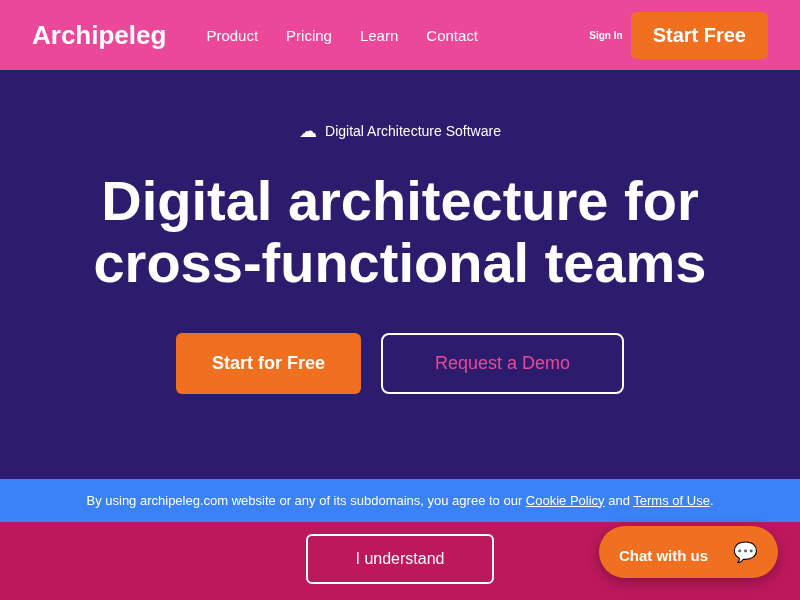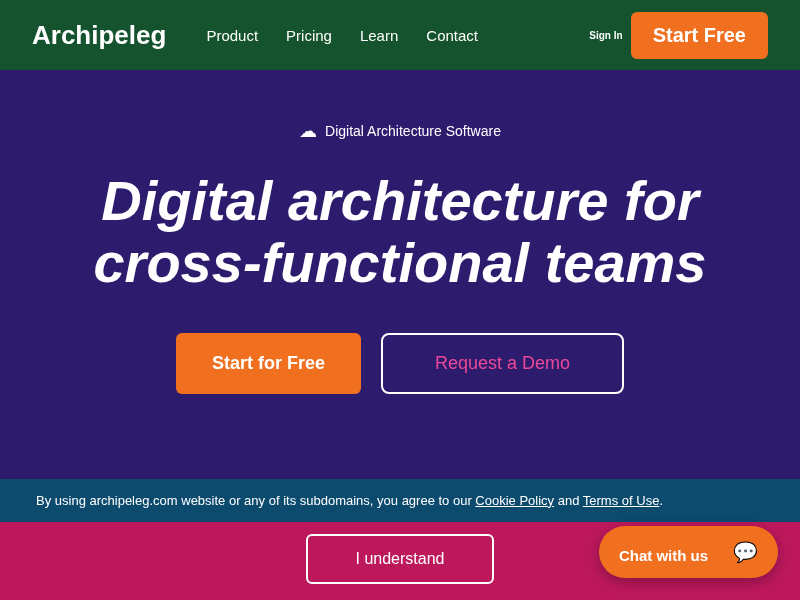--- a/index.html
+++ b/index.html
@@ -1,20 +1,20 @@
 <!DOCTYPE html>
 <html><head>
   <meta charset="utf-8">
   <style>
     * { margin: 0; padding: 0; box-sizing: border-box; }
     body { width: 800px; height: 600px; overflow: hidden; font-family: -apple-system, BlinkMacSystemFont, 'Segoe UI', Arial, sans-serif; }
 
     
     .navbar {
-      background-color: #14532d;
+      background-color: #ec4899;
       display: flex;
       align-items: center;
       padding: 8px 32px;
       height: 70px;
     }
     .logo {
       color: #ffffff;
       font-size: 26px;
       font-weight: 700;
       margin-right: 40px;
@@ -72,21 +72,20 @@
       font-size: 18px;
     }
     .hero-title {
       color: #ffffff;
       font-size: 56px;
       font-weight: 800;
       text-align: center;
       line-height: 1.1;
       max-width: 700px;
       margin-bottom: 40px;
-      font-style: italic;
     }
     .hero-buttons {
       display: flex;
       gap: 20px;
       margin-bottom: 28px;
     }
     .btn-start-hero {
       background-color: #f07020;
       color: #ffffff;
       border: none;
@@ -107,25 +106,25 @@
       cursor: pointer;
     }
     .no-credit {
       color: #d0c8e8;
       font-size: 13px;
       text-align: center;
     }
 
     
     .cookie-banner {
-      background-color: #0c4a6e;
-      padding: 12px 36px;
+      background-color: #3b82f6;
+      padding: 12px 12px;
       font-size: 13px;
       color: #ffffff;
-      text-align: left;
+      text-align: center;
       line-height: 1.5;
     }
     .cookie-banner a {
       color: #ffffff;
       text-decoration: underline;
       cursor: pointer;
     }
 
     
     .understand-row {

